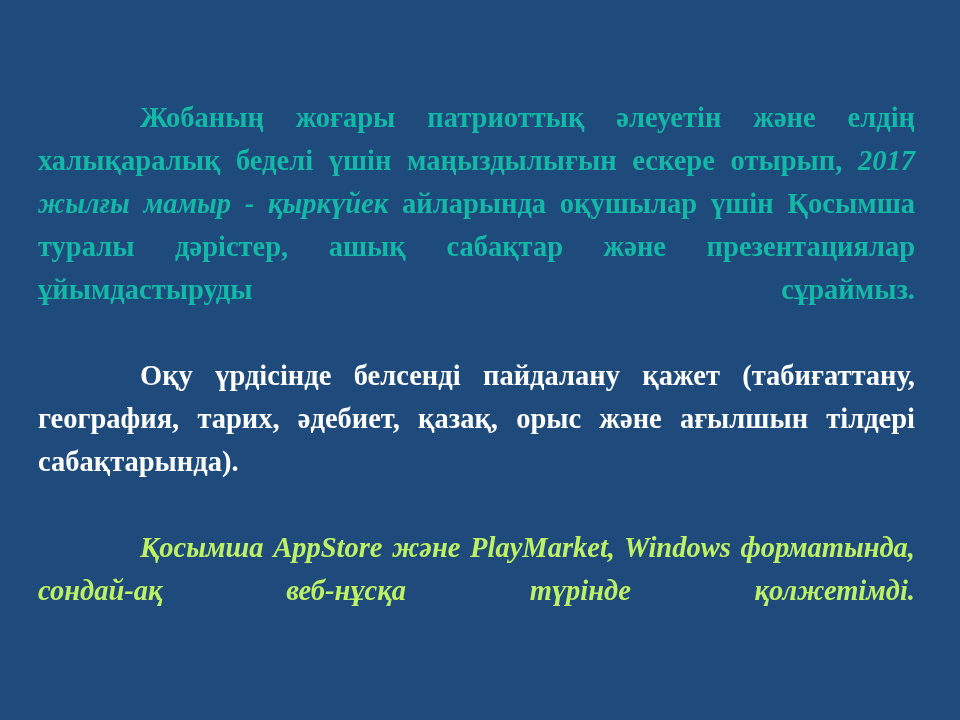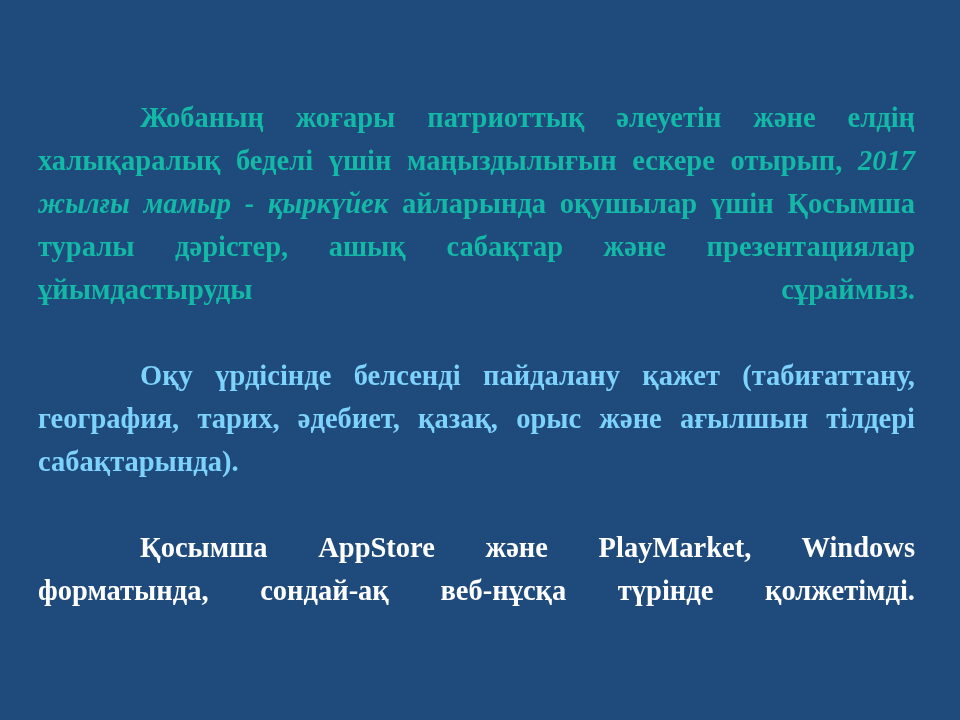--- a/index.html
+++ b/index.html
@@ -50,18 +50,18 @@
   }
 </style>
 </head>
 <body>
 
 <div id="slide" style="background: rgb(31, 74, 124);">
   <div id="content-body">
 
     <p class="para" style="color: #14b8a6;"><span>Жобаның жоғары патриоттық әлеуетін және елдің халықаралық беделі үшін маңыздылығын ескере отырып, </span><span class="it">2017 жылғы мамыр - қыркүйек</span><span> айларында оқушылар үшін Қосымша туралы дәрістер, ашық сабақтар және презентациялар ұйымдастыруды сұраймыз.</span></p>
 
-    <p class="para" style="color: #7dd3fc;"><span>Оқу үрдісінде белсенді пайдалану қажет (табиғаттану, география, тарих, әдебиет, қазақ, орыс және ағылшын тілдері сабақтарында).</span></p>
+    <p class="para" style="color: #ffffff;"><span>Оқу үрдісінде белсенді пайдалану қажет (табиғаттану, география, тарих, әдебиет, қазақ, орыс және ағылшын тілдері сабақтарында).</span></p>
 
-    <p class="para" style="color: #ffffff;"><span>Қосымша AppStore және PlayMarket, Windows форматында, сондай-ақ веб-нұсқа түрінде қолжетімді.</span></p>
+    <p class="para" style="color: #bef264; font-style: italic;"><span>Қосымша AppStore және PlayMarket, Windows форматында, сондай-ақ веб-нұсқа түрінде қолжетімді.</span></p>
 
   </div>
 </div>
 
 </body></html>

